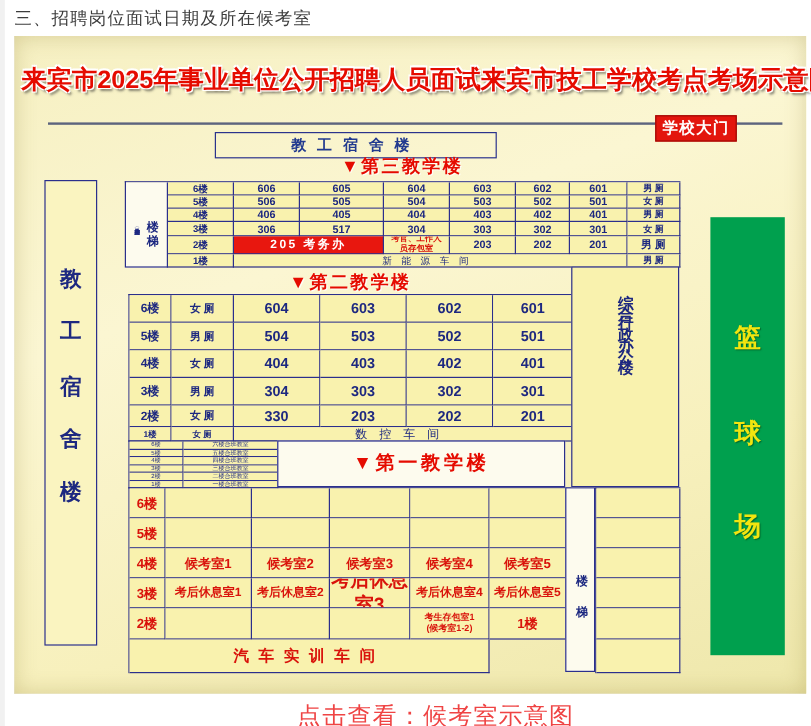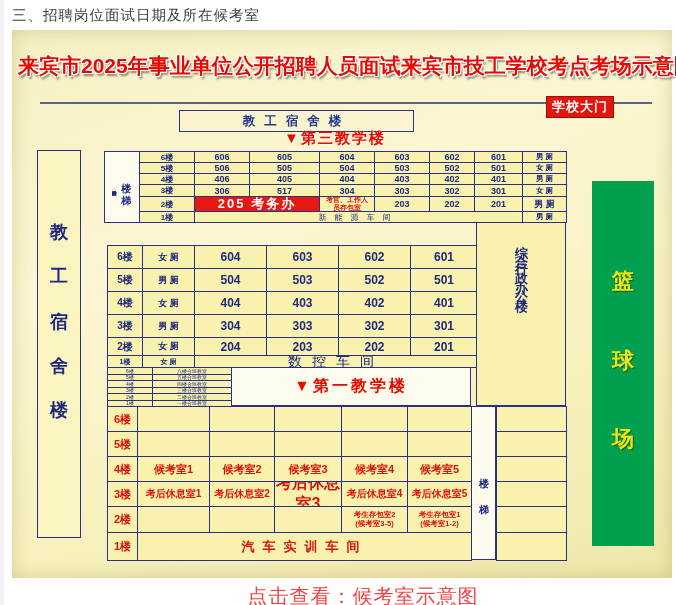--- a/index.html
+++ b/index.html
@@ -94,32 +94,33 @@
       <div class="c bold" style="font-size:8px;">3楼</div>
       <div class="c bold">306</div>
       <div class="c bold">517</div>
       <div class="c bold">304</div>
       <div class="c bold">303</div>
       <div class="c bold">302</div>
       <div class="c bold">301</div>
       <div class="c bold" style="font-size:7.5px;">女 厕</div>
 
       <div class="c bold" style="font-size:8px;">2楼</div>
-      <div class="c redbg bold" style="grid-column:span 2;font-size:13px;letter-spacing:2px;">205 考务办</div>
+      <div class="c redbg bold" style="grid-column:span 2;font-size:10px;letter-spacing:2px;">205 考务办</div>
       <div class="c redtx bold wrapcell" style="font-size:7px;">考官、工作人员存包室</div>
       <div class="c bold">203</div>
       <div class="c bold">202</div>
       <div class="c bold">201</div>
       <div class="c bold" style="font-size:9px;">男 厕</div>
 
       <div class="c bold" style="font-size:8px;">1楼</div>
       <div class="c" style="grid-column:span 6;font-size:8px;letter-spacing:8px;text-align:center;">新能源车间</div>
       <div class="c bold" style="font-size:7.5px;">男 厕</div>
     </div>
 
+    <div class="sec-title" style="left:95px;top:196px;width:370px;">▼第二教学楼</div>
 
     <div class="grid" style="left:95px;top:215px;grid-template-columns:35px 52px 72px 72px 72px 67px;grid-template-rows:23px 23px 23px 23px 18px 12px;font-size:12px;">
       <div class="c bold" style="font-size:10px;">6楼</div>
       <div class="c bold" style="font-size:9px;">女 厕</div>
       <div class="c bold">604</div>
       <div class="c bold">603</div>
       <div class="c bold">602</div>
       <div class="c bold">601</div>
 
       <div class="c bold" style="font-size:10px;">5楼</div>
@@ -138,28 +139,28 @@
 
       <div class="c bold" style="font-size:10px;">3楼</div>
       <div class="c bold" style="font-size:9px;">男 厕</div>
       <div class="c bold">304</div>
       <div class="c bold">303</div>
       <div class="c bold">302</div>
       <div class="c bold">301</div>
 
       <div class="c bold" style="font-size:10px;">2楼</div>
       <div class="c bold" style="font-size:9px;">女 厕</div>
-      <div class="c bold">204</div>
+      <div class="c bold">330</div>
       <div class="c bold">203</div>
       <div class="c bold">202</div>
       <div class="c bold">201</div>
 
       <div class="c bold" style="font-size:7px;">1楼</div>
       <div class="c bold" style="font-size:7px;">女 厕</div>
-      <div class="c" style="grid-column:span 4;font-size:14px;letter-spacing:10px;">数控车间</div>
+      <div class="c" style="grid-column:span 4;font-size:10px;letter-spacing:10px;">数控车间</div>
     </div>
 
     <div class="grid" style="left:95px;top:337px;grid-template-columns:45px 79px;grid-template-rows:repeat(6,6.5px);font-size:5px;">
       <div class="c">6楼</div>
       <div class="c">六楼合班教室</div>
       <div class="c">5楼</div>
       <div class="c">五楼合班教室</div>
       <div class="c">4楼</div>
       <div class="c">四楼合班教室</div>
       <div class="c">3楼</div>
@@ -200,26 +201,20 @@
       <div class="c redtx bold" style="font-size:16px;">考后休息室3</div>
       <div class="c redtx bold" style="font-size:10px;">考后休息室4</div>
       <div class="c redtx bold" style="font-size:10px;">考后休息室5</div>
 
       <div class="c redtx bold">2楼</div>
       <div class="c"></div>
       <div class="c"></div>
       <div class="c"></div>
       <div class="c redtx">
         <div class="small2line">
-            <div>考生存包室2</div>
-            <div>(候考室3-5)</div>
-          </div>
-      </div>
-      <div class="c redtx">
-        <div class="small2line">
             <div>考生存包室1</div>
             <div>(候考室1-2)</div>
           </div>
       </div>
 
       <div class="c redtx bold">1楼</div>
       <div class="c redtx bold" style="grid-column:span 5;font-size:13px;letter-spacing:8px;">汽车实训车间</div>
     </div>
 
     <div class="t1stairs">

